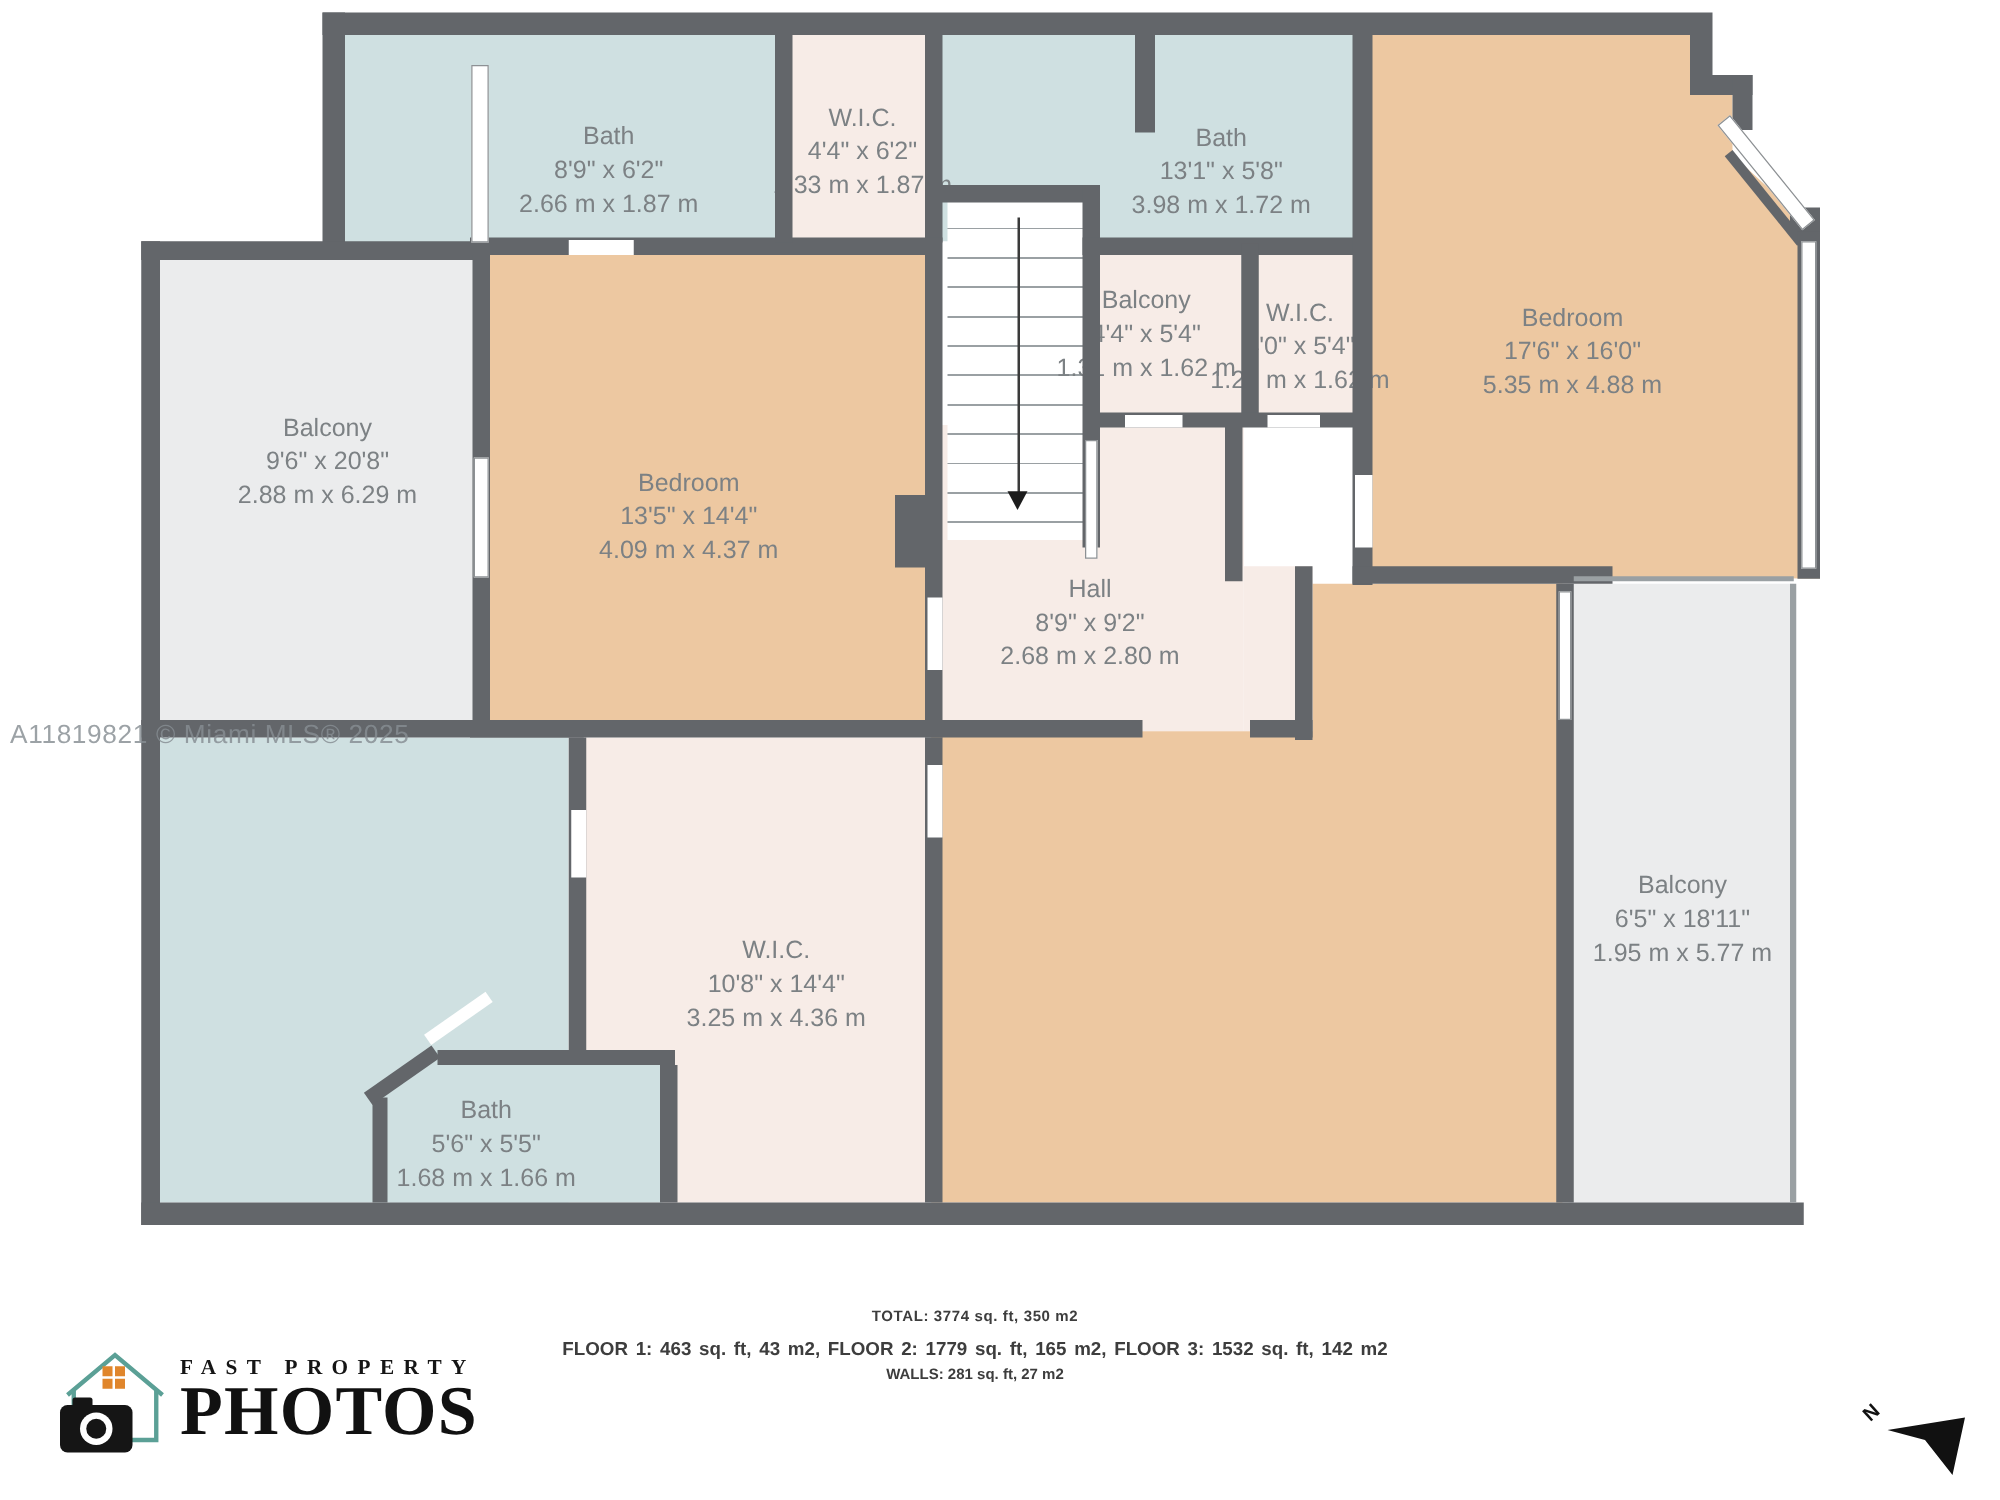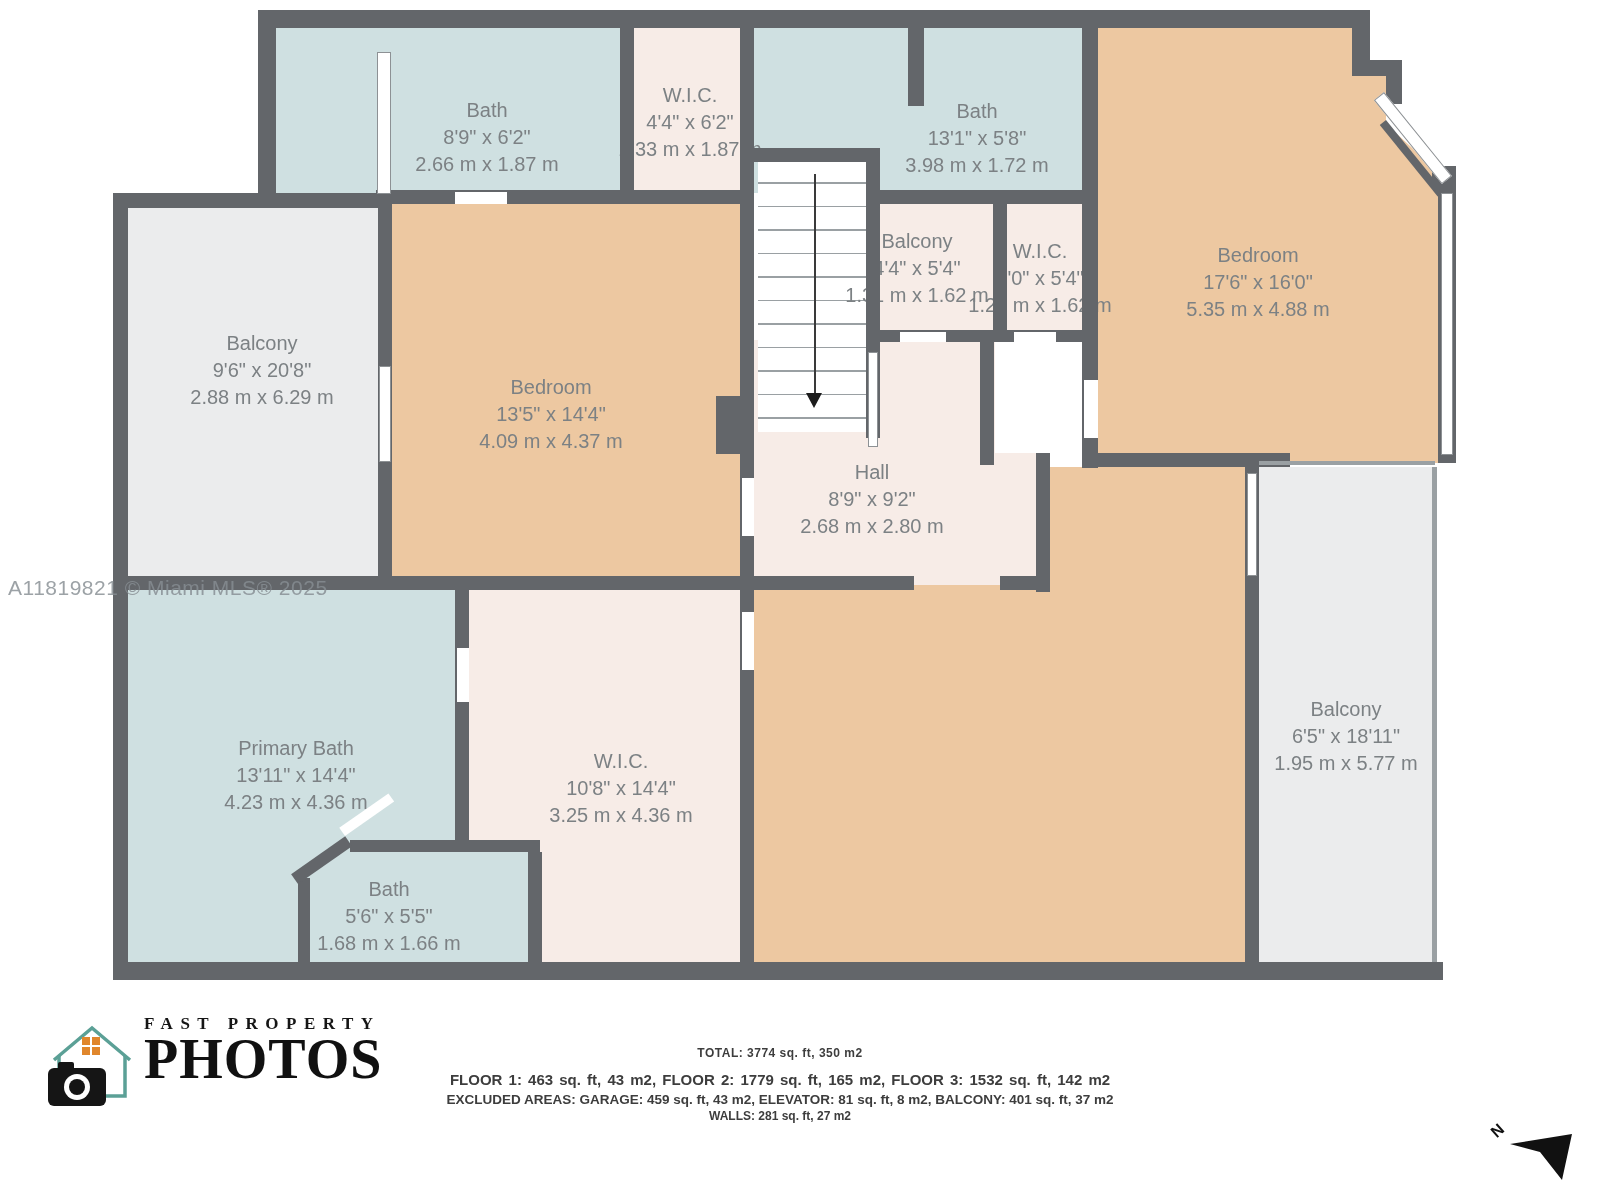--- a/index.html
+++ b/index.html
@@ -25,21 +25,21 @@
       border-top:15px solid #1c1c1c;}
   .watermark{position:absolute;left:8px;top:576px;z-index:6;font-size:21px;color:#878e93;
       opacity:.82;letter-spacing:.5px;white-space:nowrap;}
   
   .footer-center{position:absolute;left:280px;top:1046px;width:1000px;text-align:center;color:#3d3d3d;}
   .ft-total{font-size:12px;font-weight:700;letter-spacing:.5px;margin-bottom:11px;}
   .ft-line1{font-size:15px;font-weight:700;margin-bottom:4px;word-spacing:2px;}
   .ft-line2{font-size:13.5px;font-weight:700;margin-bottom:2px;}
   .ft-line3{font-size:12px;font-weight:700;}
   .ft-disc{font-size:12px;font-weight:600;color:#a2a6a8;letter-spacing:1px;margin-top:14px;}
-  .logo{position:absolute;left:40px;top:1014px;display:flex;align-items:flex-start;z-index:2;}
+  .logo{position:absolute;left:40px;top:1070px;display:flex;align-items:center;z-index:2;}
   .logo-text{margin-left:-14px;}
   .logo-l1{font-family:"Liberation Serif",serif;font-size:17px;font-weight:700;
       letter-spacing:7.5px;color:#151515;margin-bottom:0px;}
   .logo-l2{font-family:"Liberation Serif",serif;font-size:56px;font-weight:600;
       letter-spacing:1px;color:#111;line-height:.92;}
   .compass{position:absolute;left:1482px;top:1098px;z-index:2;}
   .compass-n{position:absolute;left:10px;top:24px;font-size:16px;font-weight:700;color:#111;
       transform:rotate(-42deg);}
 </style>
 </head>
@@ -167,25 +167,20 @@
   <div class="room-label" style="left:1040px;top:278px">
     <div>W.I.C.</div>
       <div>4'0" x 5'4"</div>
       <div>1.21 m x 1.62 m</div>
   </div>
   <div class="room-label" style="left:872px;top:499px">
     <div>Hall</div>
       <div>8'9" x 9'2"</div>
       <div>2.68 m x 2.80 m</div>
   </div>
-  <div class="room-label" style="left:296px;top:775px">
-    <div>Primary Bath</div>
-      <div>13'11" x 14'4"</div>
-      <div>4.23 m x 4.36 m</div>
-  </div>
   <div class="room-label" style="left:621px;top:788px">
     <div>W.I.C.</div>
       <div>10'8" x 14'4"</div>
       <div>3.25 m x 4.36 m</div>
   </div>
   <div class="room-label" style="left:1346px;top:736px">
     <div>Balcony</div>
       <div>6'5" x 18'11"</div>
       <div>1.95 m x 5.77 m</div>
   </div>
@@ -213,21 +208,20 @@
     </svg>
     <div class="logo-text">
       <div class="logo-l1">FAST PROPERTY</div>
       <div class="logo-l2">PHOTOS</div>
     </div>
   </div>
 
   <div class="footer-center">
     <div class="ft-total">TOTAL: 3774 sq. ft, 350 m2</div>
     <div class="ft-line1">FLOOR 1: 463 sq. ft, 43 m2, FLOOR 2: 1779 sq. ft, 165 m2, FLOOR 3: 1532 sq. ft, 142 m2</div>
-    <div class="ft-line2">EXCLUDED AREAS: GARAGE: 459 sq. ft, 43 m2, ELEVATOR: 81 sq. ft, 8 m2, BALCONY: 401 sq. ft, 37 m2</div>
     <div class="ft-line3">WALLS: 281 sq. ft, 27 m2</div>
   </div>
 
   <div class="compass">
     <div class="compass-n">N</div>
     <svg width="72" height="62" viewBox="0 0 72 62" style="position:absolute;left:24px;top:28px">
       <polygon points="4,18 66,8 56,54 34,26" fill="#111"></polygon>
     </svg>
   </div>
 

